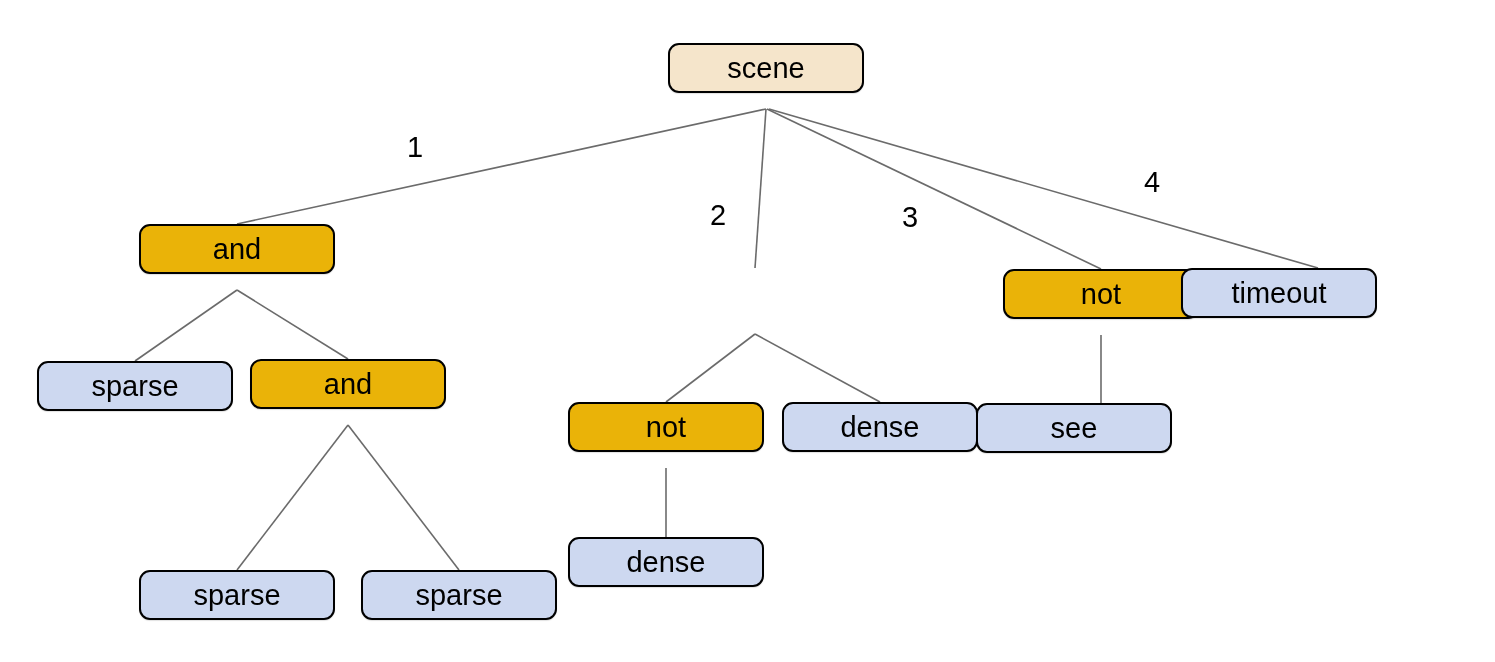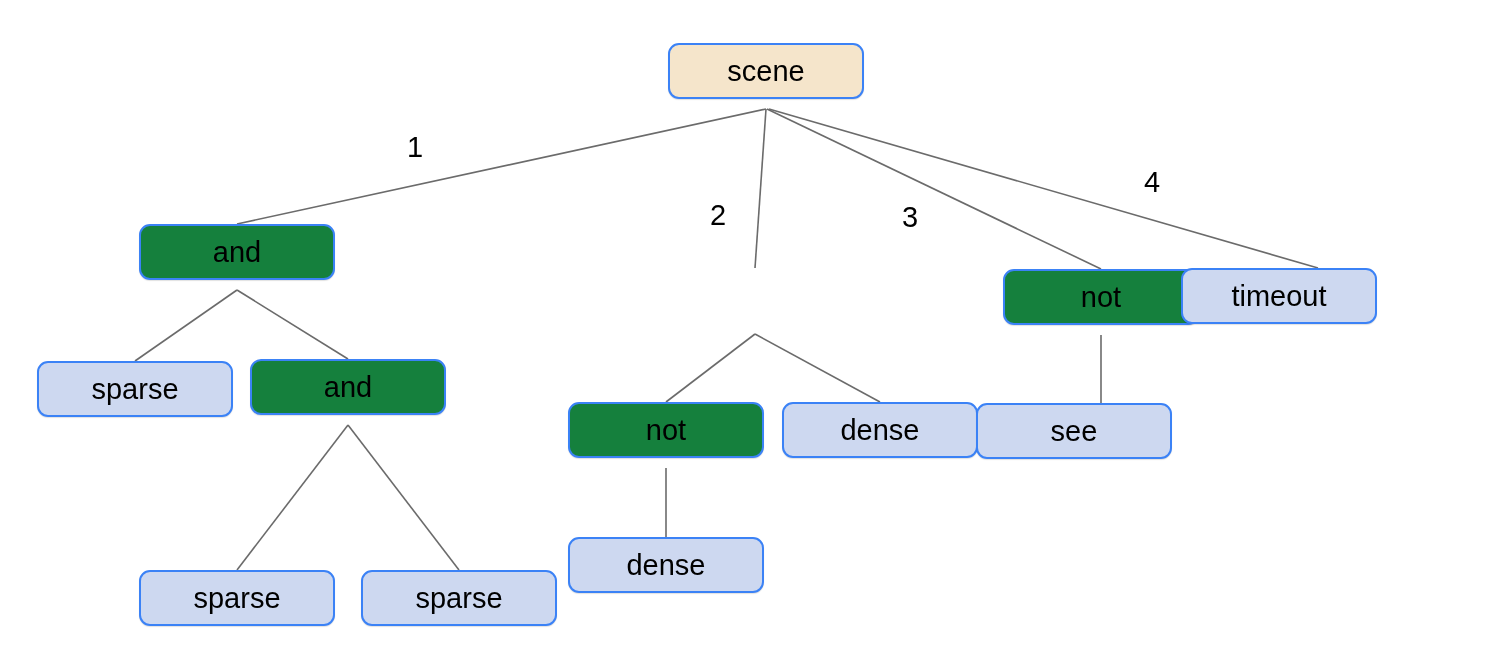--- a/index.html
+++ b/index.html
@@ -23,34 +23,34 @@
     height: 662px;
     z-index: 0;
   }
   .edges-svg line {
     stroke: #6b6b6b;
     stroke-width: 1.6;
   }
   .node {
     position: absolute;
     width: 196px;
-    height: 56px;
+    height: 50px;
     box-sizing: border-box;
-    border: 2px solid #3b82f6;
+    border: 2px solid #000000;
     border-radius: 11px;
     display: flex;
     align-items: center;
     justify-content: center;
     font-size: 29px;
     color: #000000;
     z-index: 1;
     box-shadow: 0 1px 1px rgba(0,0,0,0.12);
   }
   .node.root     { background: #f5e5cb; }
-  .node.operator { background: #15803d; text-align: right; }
+  .node.operator { background: #eab308; text-align: right; }
   .node.leaf     { background: #cdd8f0; }
   .edge-label {
     position: absolute;
     width: 34px;
     height: 34px;
     line-height: 34px;
     text-align: center;
     font-size: 29px;
     color: #000000;
     z-index: 1;

